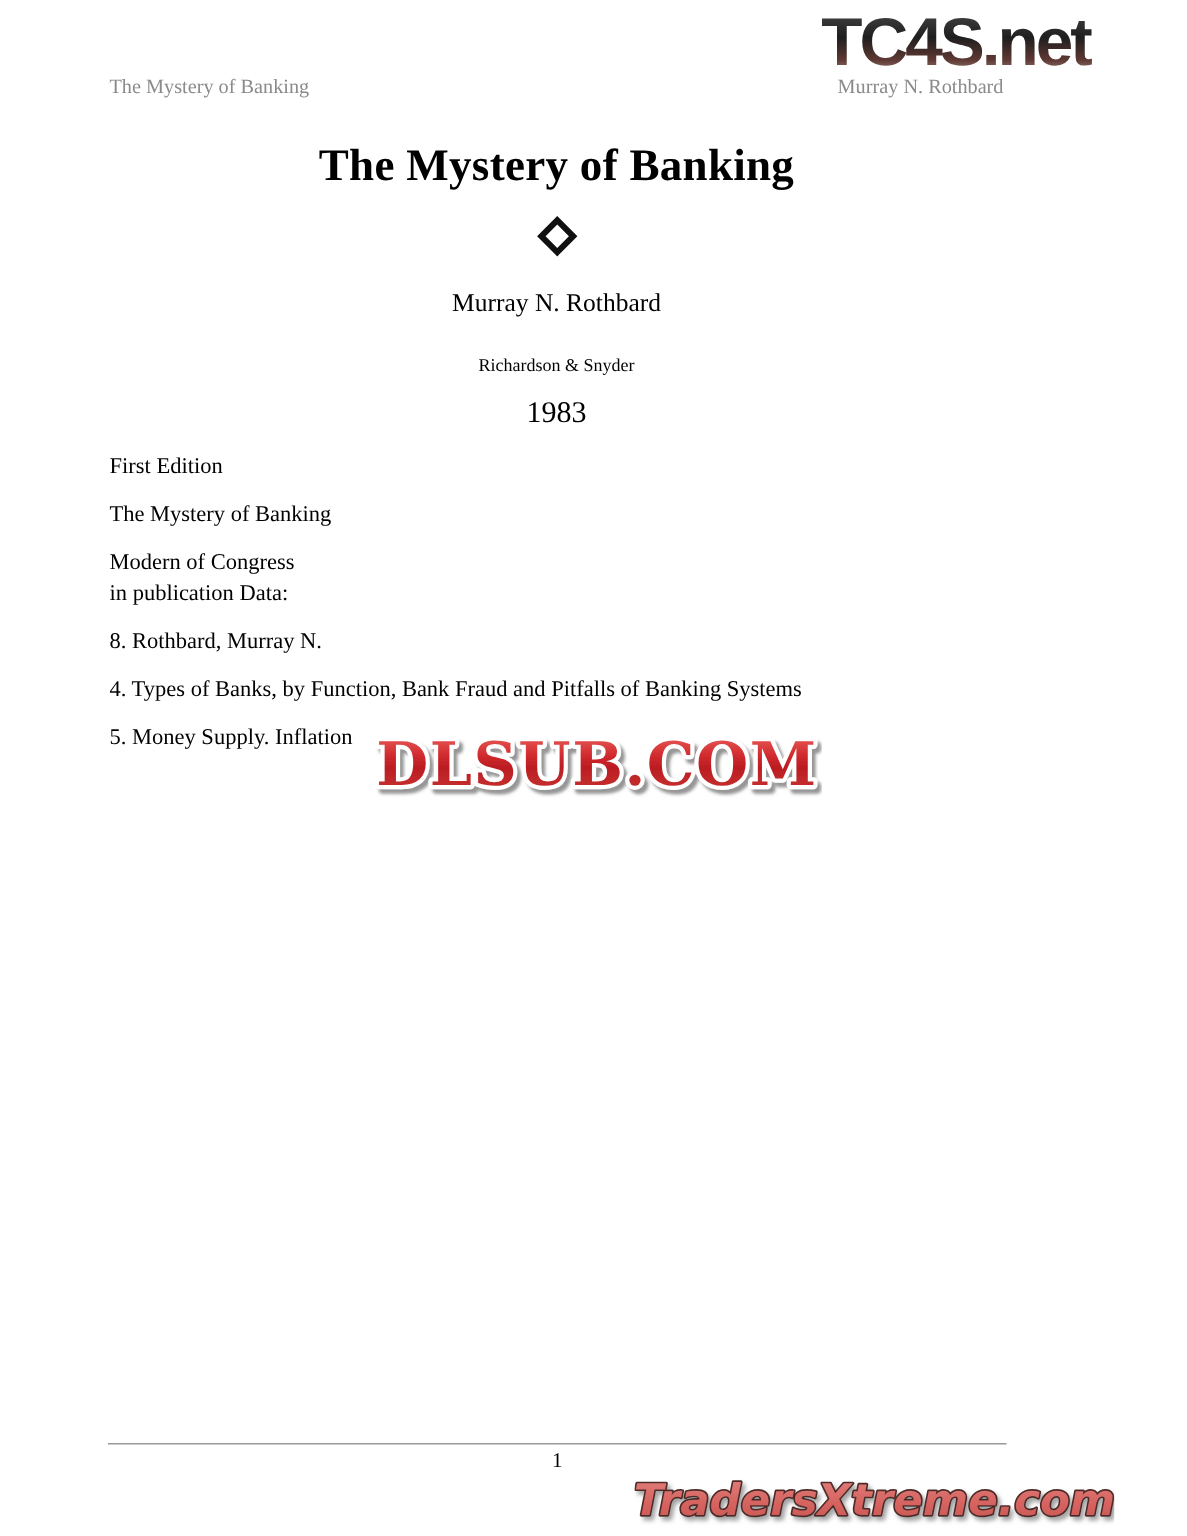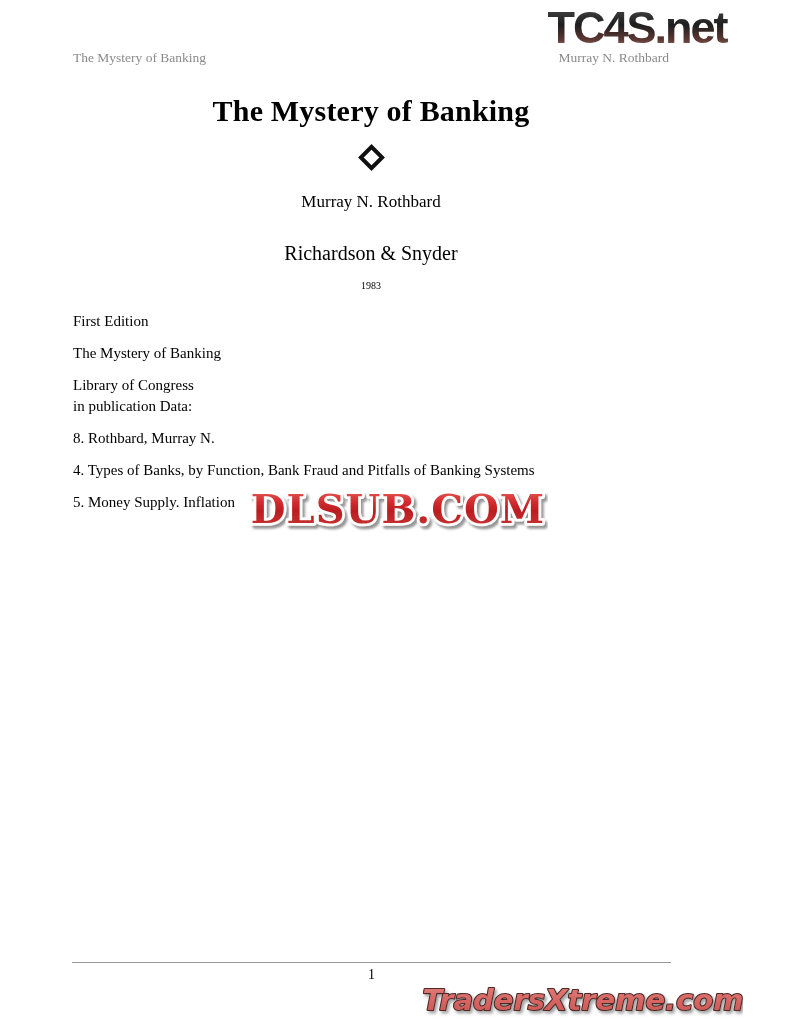--- a/index.html
+++ b/index.html
@@ -36,22 +36,22 @@
     margin: 14px auto 0;
     width: 30px; height: 30px;
     display: flex; align-items: center; justify-content: center;
   }
   .diamond {
     width: 19px; height: 19px;
     border: 4px solid #101010;
     transform: rotate(45deg);
   }
   .author    { text-align: center; font-size: 17px;   line-height: 22px; margin-top: 19px; }
-  .publisher { text-align: center; font-size: 20px; line-height: 19px; margin-top: 31px; }
-  .year      { text-align: center; font-size: 10px; line-height: 19px; margin-top: 13px; }
+  .publisher { text-align: center; font-size: 12px; line-height: 19px; margin-top: 21px; }
+  .year      { text-align: center; font-size: 20px; line-height: 19px; margin-top: 13px; }
   .paragraphs { margin-top: 16px; }
   .paragraphs p {
     font-size: 15px;
     line-height: 20.5px;
     margin: 0 0 11.5px 0;
     white-space: pre-line;
     font-family: Liberation Serif, serif;
   }
   .wm-tc4s    { position: absolute; top: 0px;   right: 6px; }
   .wm-dlsub   { position: absolute; top: 482px; left: 248px; }
@@ -98,21 +98,21 @@
       <div class="diamond"></div>
     </div>
 
     <div class="author">Murray N. Rothbard</div>
     <div class="publisher">Richardson &amp; Snyder</div>
     <div class="year">1983</div>
 
     <div class="paragraphs">
       <p>First Edition</p>
       <p>The Mystery of Banking</p>
-      <p>Library of Congress
+      <p>Modern of Congress
 in publication Data:</p>
       <p>8. Rothbard, Murray N.</p>
       <p>4. Types of Banks, by Function, Bank Fraud and Pitfalls of Banking Systems</p>
       <p>5. Money Supply. Inflation</p>
     </div>
   </div>
 
   <svg class="wm-dlsub" width="300" height="54" viewBox="0 0 300 54">
     <defs>
       <linearGradient id="g-dlsub" x1="0" y1="0" x2="0" y2="1">

